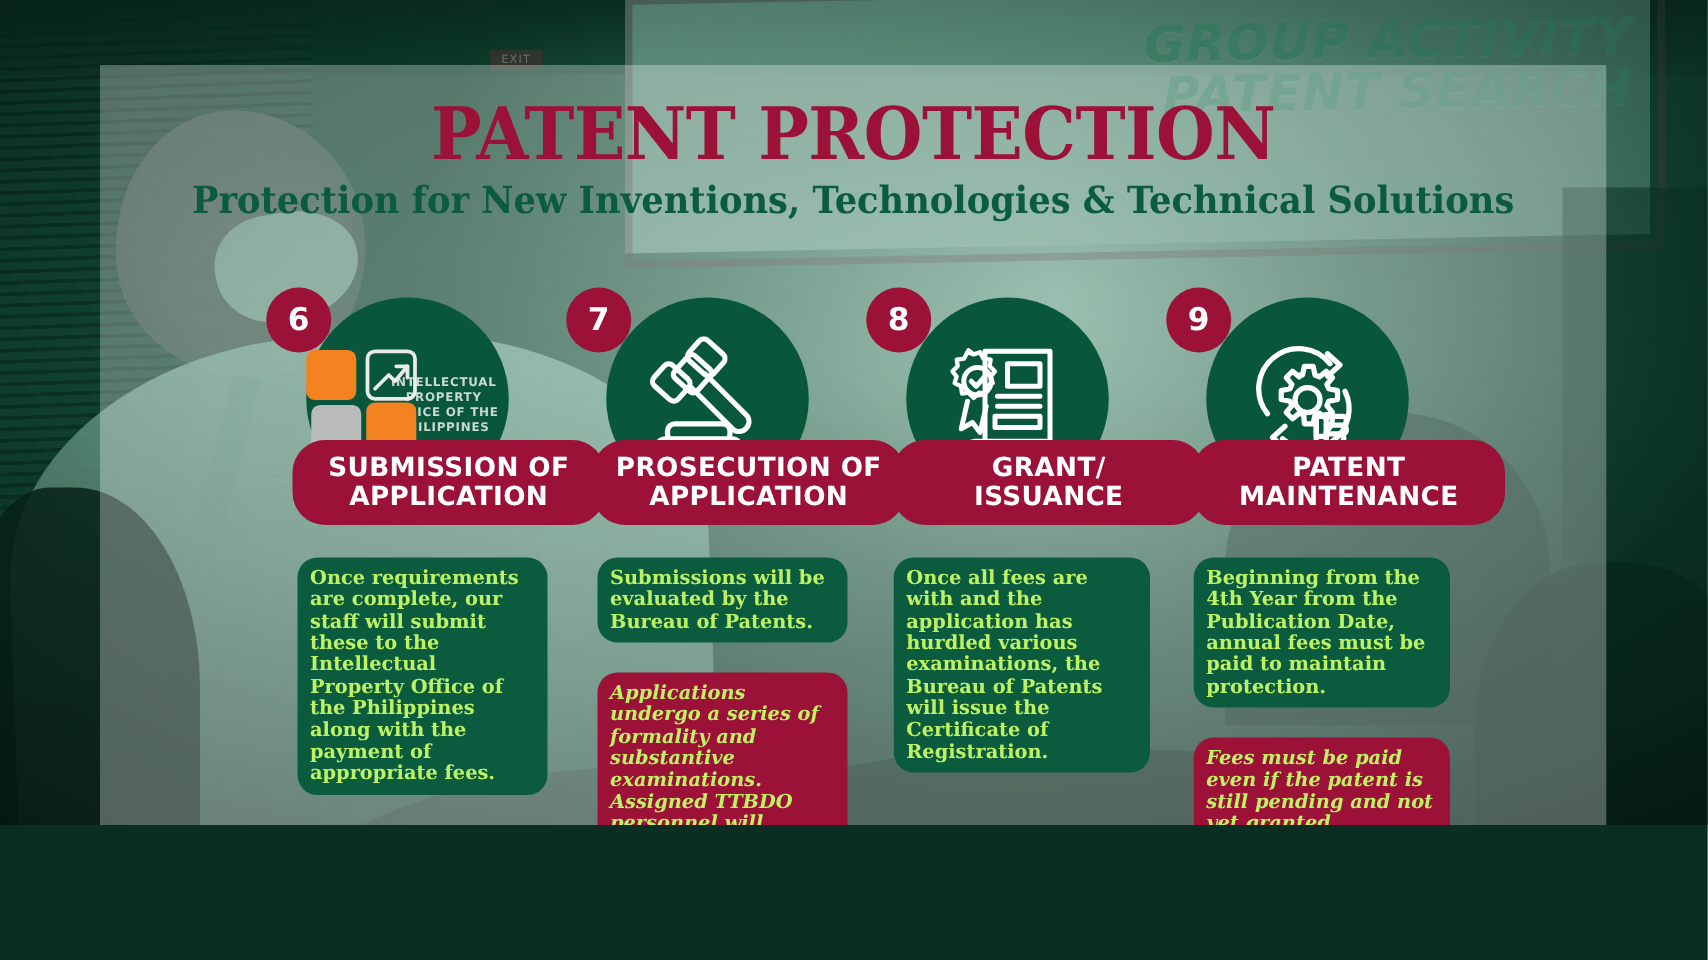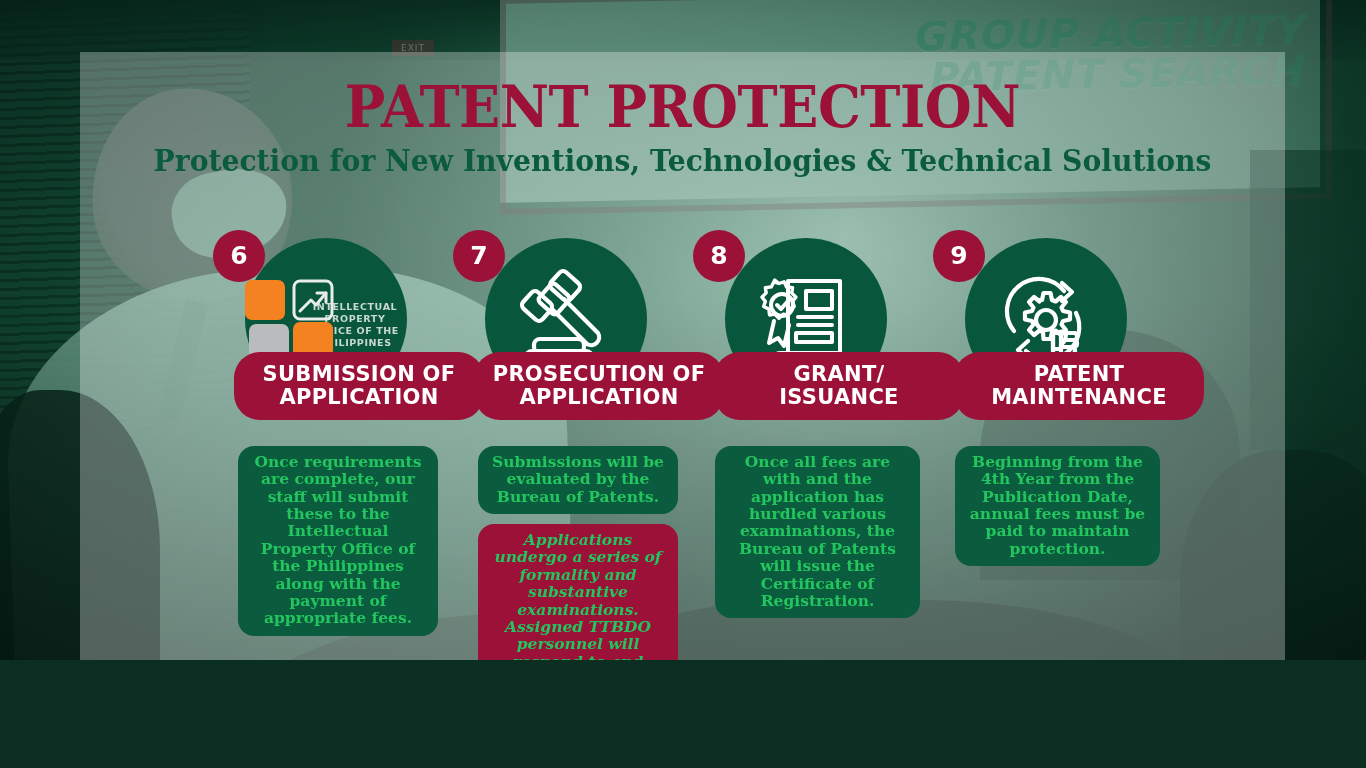--- a/index.html
+++ b/index.html
@@ -180,23 +180,22 @@
     white-space:pre-line;
     z-index:3;
     margin-left:21px;
   }
 
   .notes{position:absolute;left:0;top:216px;width:250px;}
   .note{
     border-radius:16px;
     padding:7px 10px 9px 10px;
     box-sizing:border-box;
-    margin-bottom:10px;
-    text-align:center;
-    color:#22c55e;
+    margin-bottom:24px;
+    color:#bef264;
     font-family:"DejaVu Serif", serif;
     font-weight:bold;
     font-size:15.5px;
     line-height:1.12;
   }
   .note.green{background:#0b5c3e;}
   .note.maroon{background:#9c1137;font-style:italic;}
 
   
   .step.s1 .notes{width:200px;left:25px;}
@@ -330,17 +329,18 @@
             <rect x="61" y="64" width="8" height="22" rx="2"></rect>
             <path d="M69 64 h14 a4 4 0 0 1 0 7 h-14 M69 71 h14 a4 4 0 0 1 0 7 h-14 M69 78 h12 a4 4 0 0 1 0 7 h-12"></path>
           </g>
         </svg>
       </div>
       <div class="badge">9</div>
       <div class="title-pill">PATENT
 MAINTENANCE</div>
       <div class="notes">
         <div class="note green">Beginning from the 4th Year from the Publication Date, annual fees must be paid to maintain protection.</div>
+        <div class="note maroon">Fees must be paid even if the patent is still pending and not yet granted.</div>
       </div>
     </div>
 
   </div>
 </div>
 
 </body></html>

